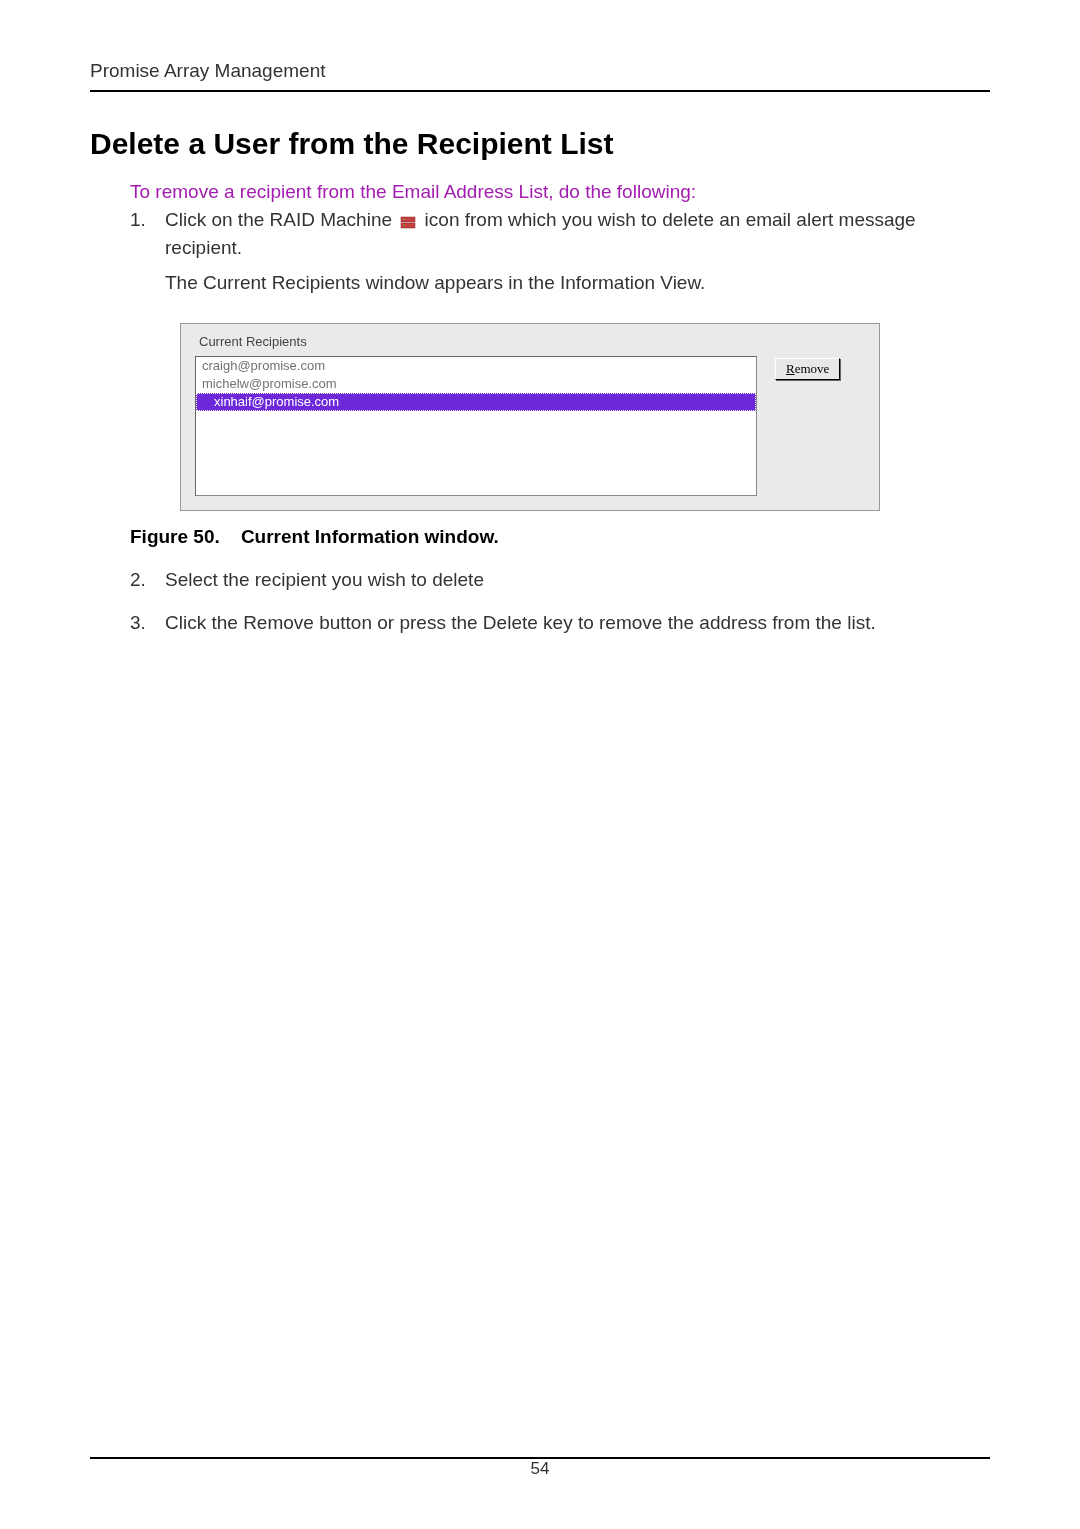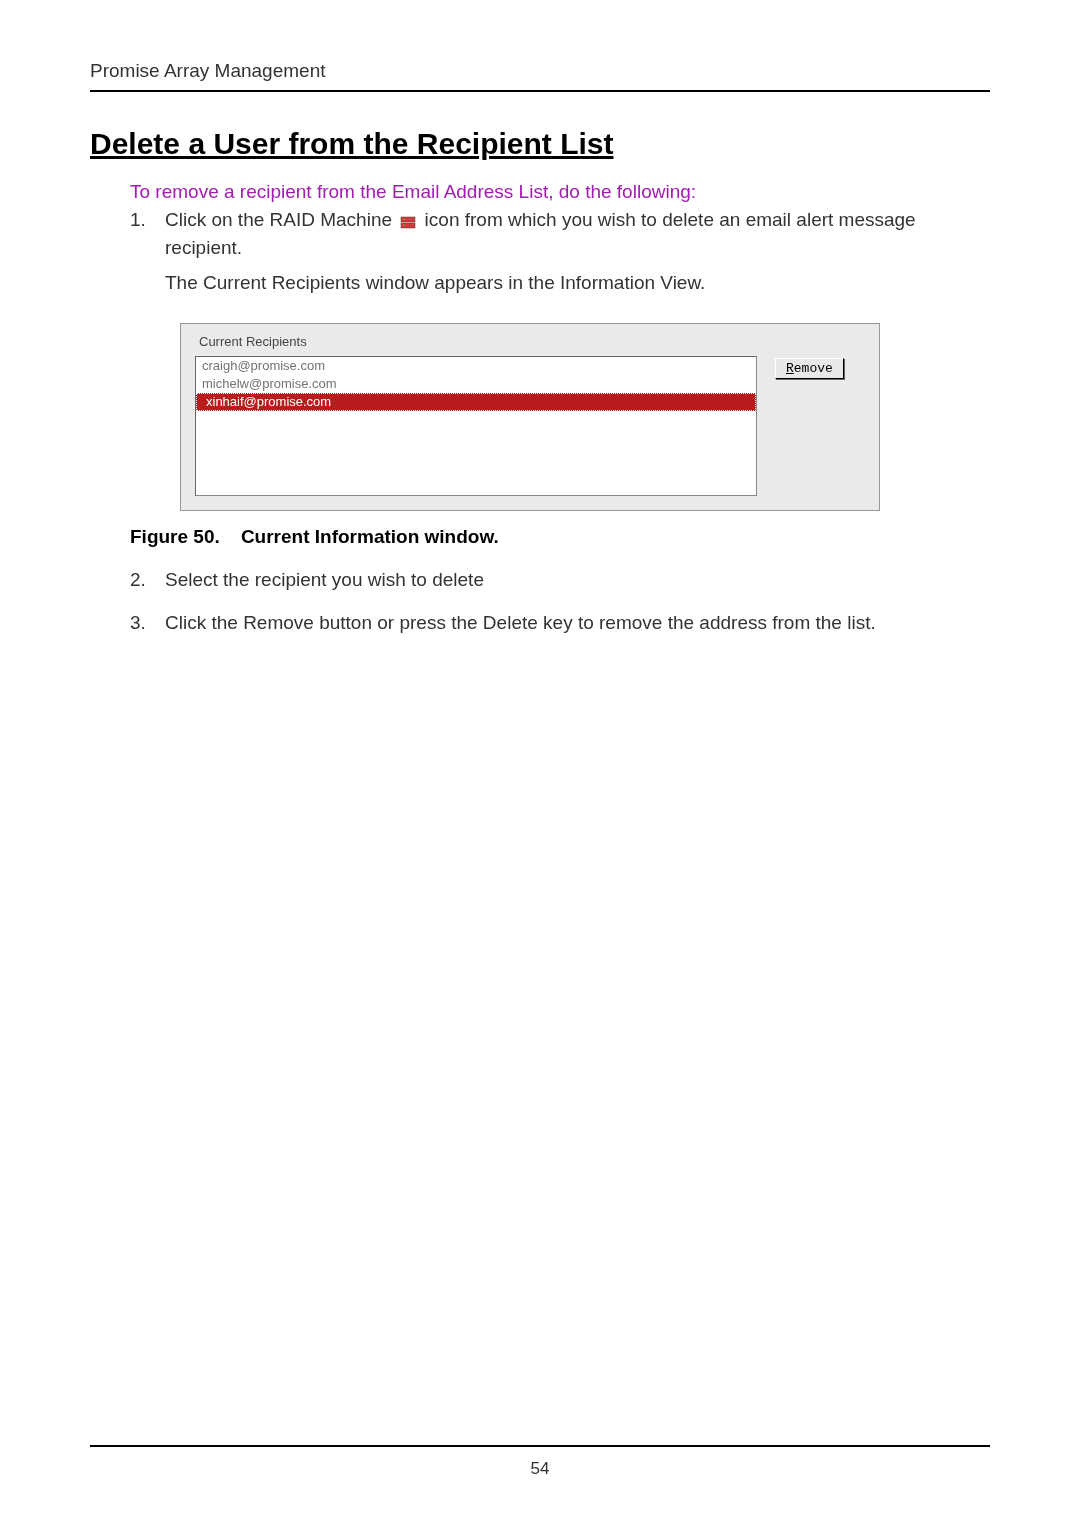--- a/index.html
+++ b/index.html
@@ -21,21 +21,20 @@
       color: #333;
       padding-bottom: 8px;
       border-bottom: 2px solid #000;
       margin-bottom: 35px;
     }
     .main-heading {
       font-size: 30px;
       font-weight: bold;
       color: #000;
       margin-bottom: 18px;
-      text-decoration: underline;
     }
     .intro-text {
       font-size: 19px;
       color: #a21caf;
       margin-left: 40px;
       line-height: 1.4;
     }
     .step-list {
       margin-left: 40px;
       list-style: none;
@@ -95,40 +94,40 @@
       font-size: 13px;
       overflow: hidden;
     }
     .list-item {
       padding: 0px 6px;
       line-height: 18px;
       height: 18px;
       color: #737373;
     }
     .list-item.selected {
-      background: #b91c1c;
+      background: #6d28d9;
       color: #ffffff;
       border: 1px dotted #ffffff;
-      padding: 0px 9px;
+      padding: 0px 17px;
       line-height: 16px;
       height: 18px;
     }
     .remove-button-area {
       width: 90px;
       padding-top: 2px;
     }
     .remove-button {
       background: #e8e8e8;
       border: 1px solid #000;
       border-top-color: #fff;
       border-left-color: #fff;
       box-shadow: 1px 1px 0 #666;
       padding: 2px 10px;
       font-size: 13px;
-      font-family: Liberation Mono, monospace;
+      font-family: Liberation Serif, serif;
       cursor: pointer;
       color: #000;
     }
     .remove-button .underline {
       text-decoration: underline;
     }
     .figure-caption {
       margin-left: 40px;
       margin-top: 14px;
       margin-bottom: 18px;
@@ -140,21 +139,20 @@
     .figure-caption .fig-text {
       font-weight: bold;
     }
     .footer {
       position: absolute;
       bottom: 50px;
       left: 90px;
       right: 90px;
       border-top: 2px solid #000;
       text-align: center;
-      padding-top: 12px;
       font-size: 17px;
       color: #333;
     }
   </style>
 </head>
 <body>
 
 <div class="header">
   <span>Promise Array Management</span>
 </div>

